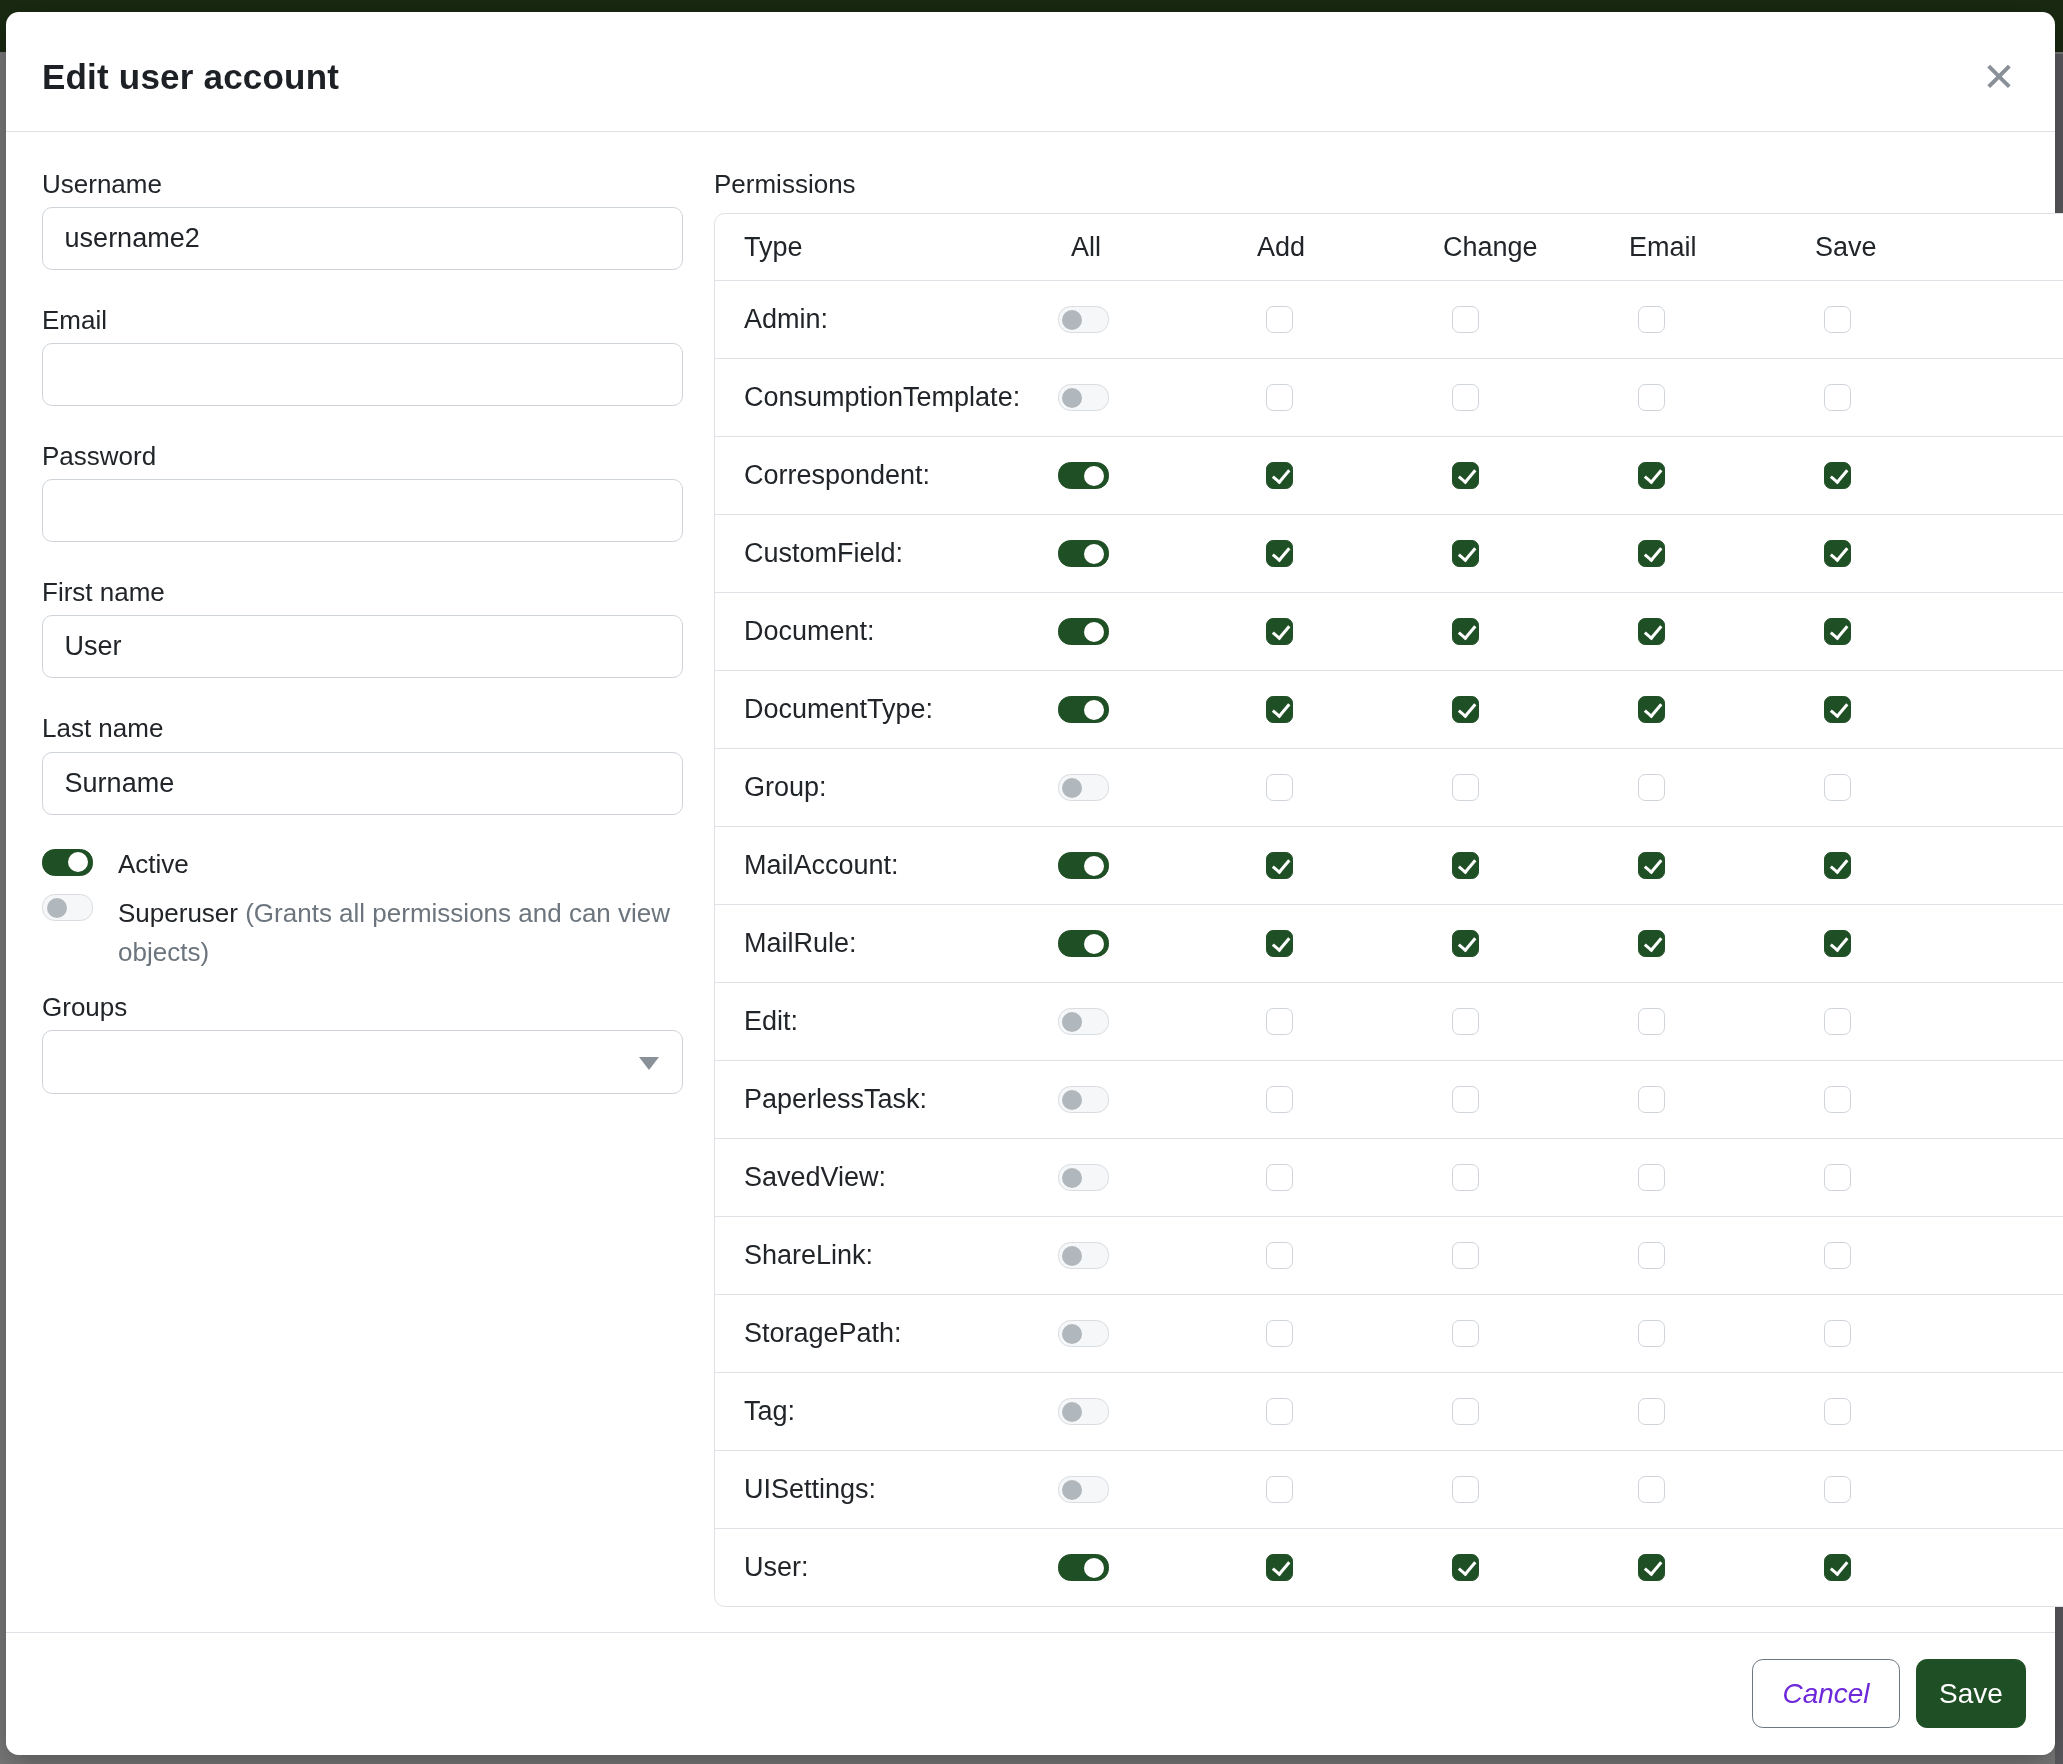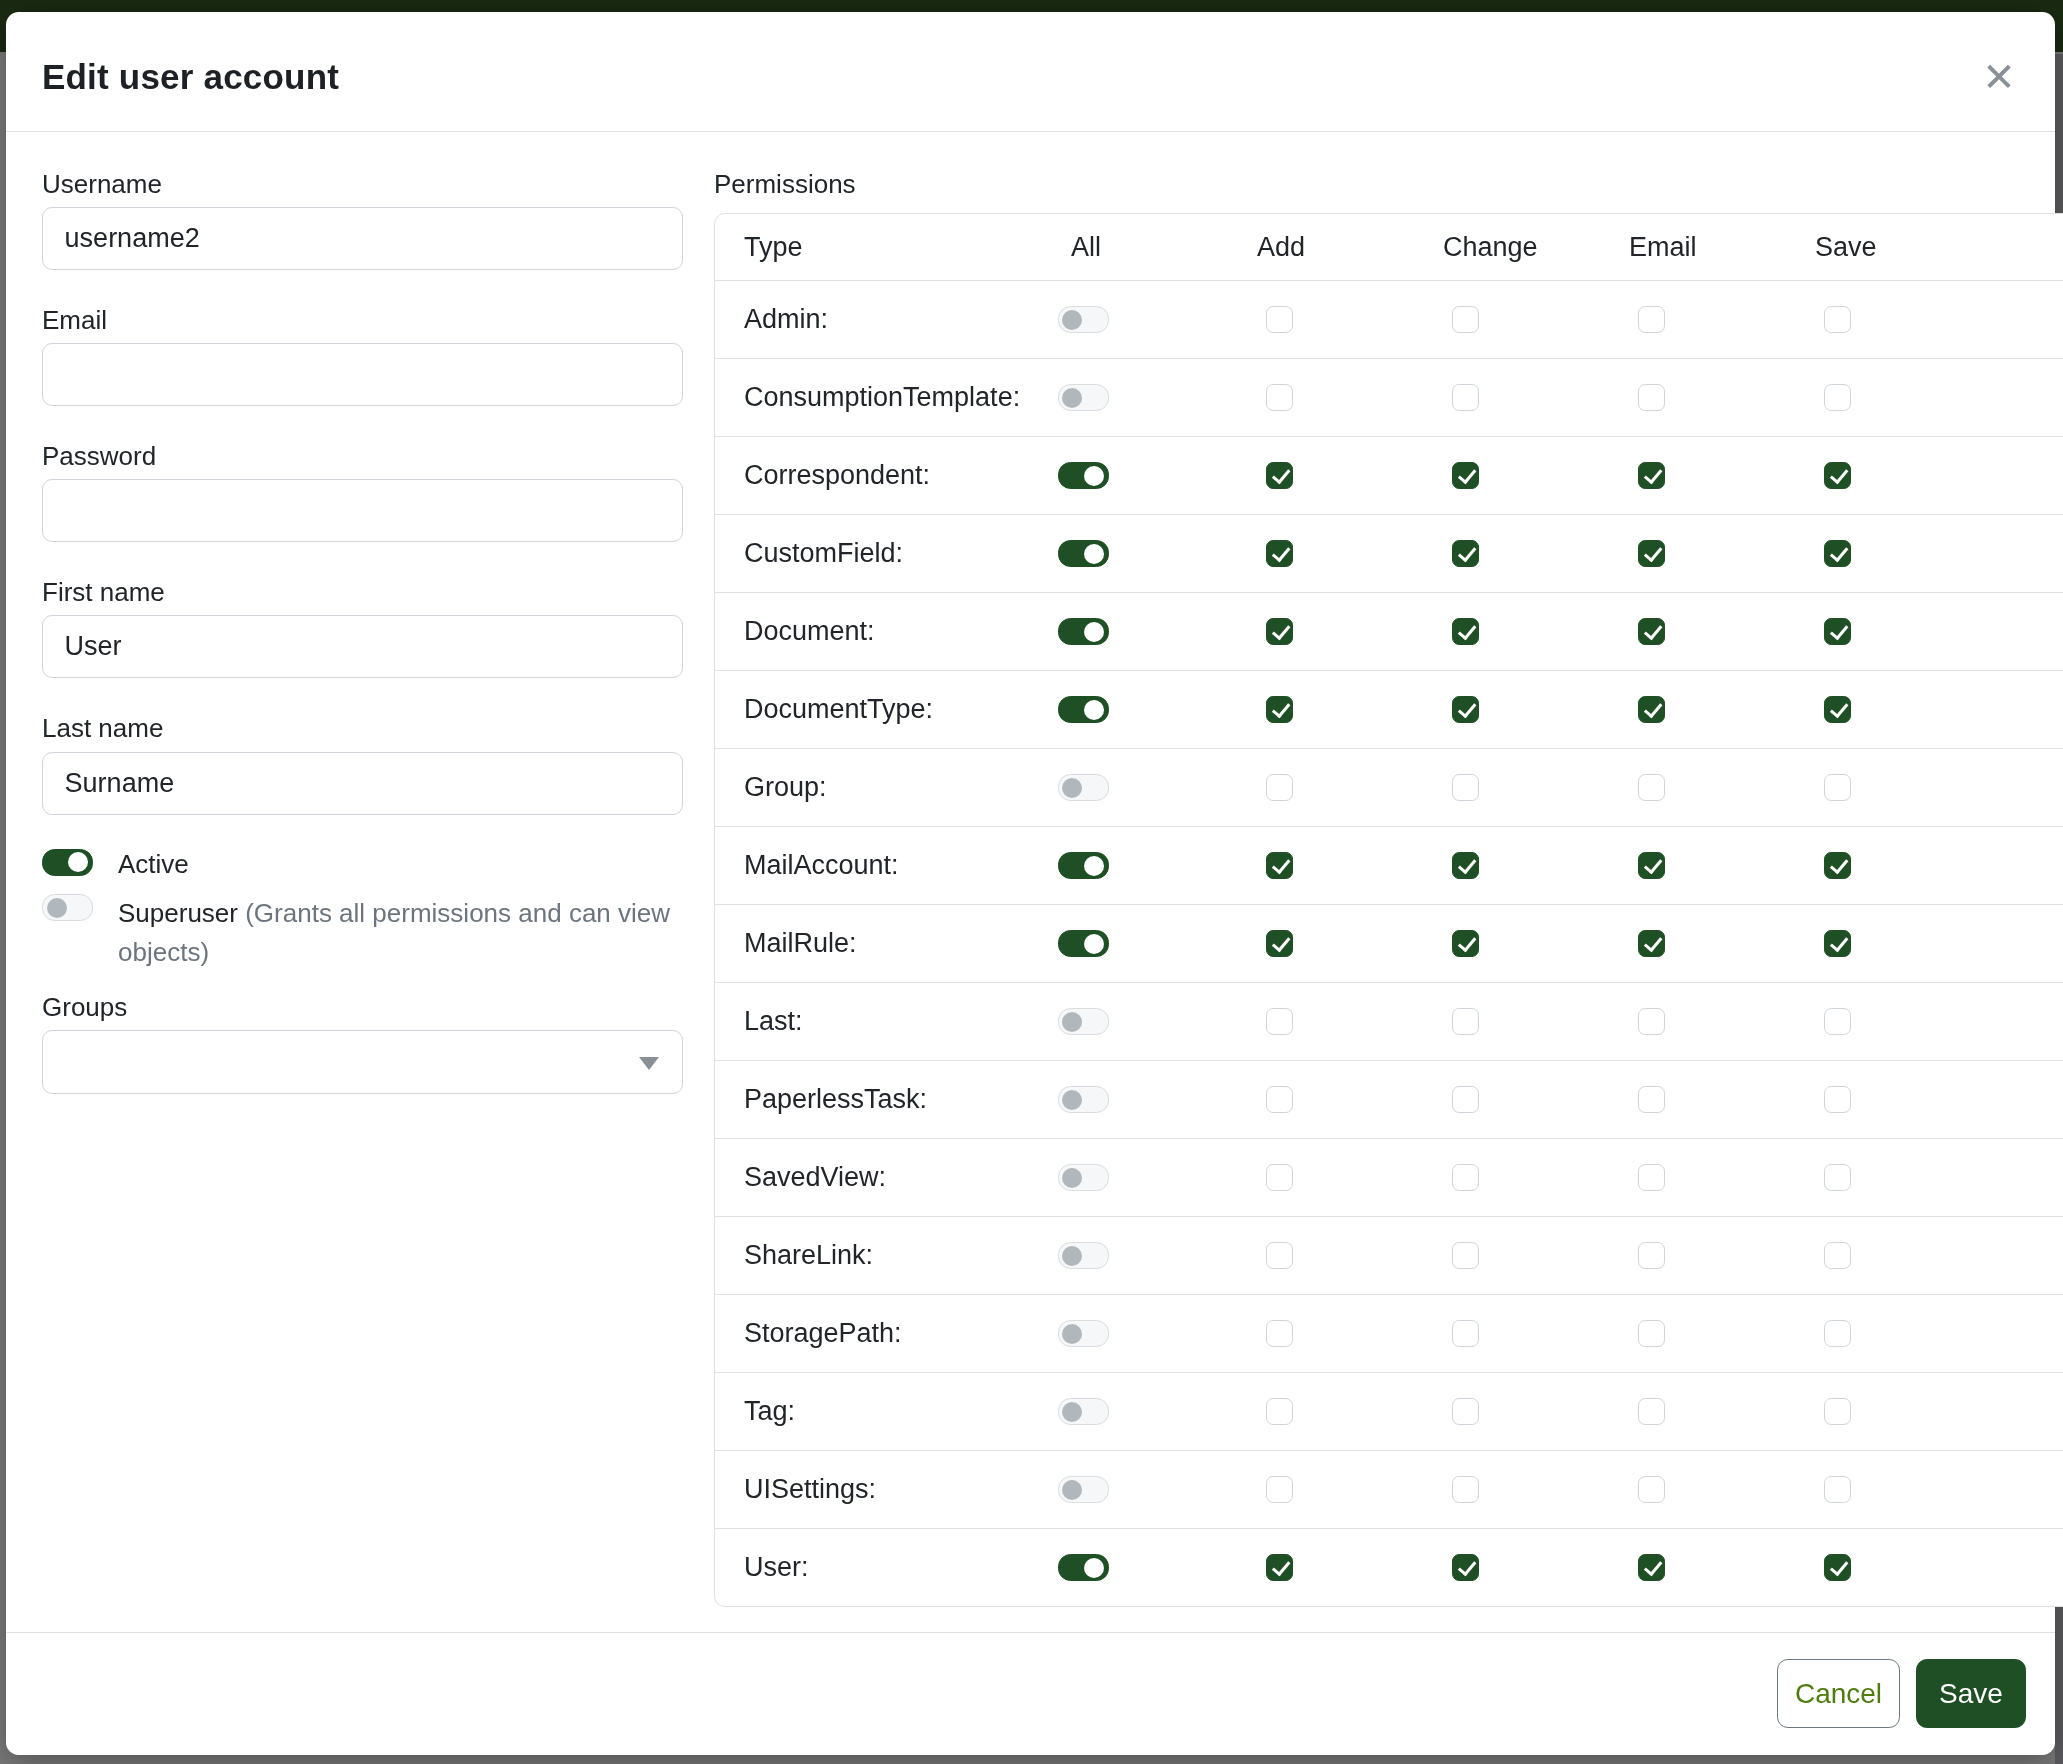--- a/index.html
+++ b/index.html
@@ -104,21 +104,21 @@
   .modal-footer {
     position:absolute; left:0; right:0; bottom:0; height:123px;
     border-top:1.8px solid #dee2e6;
     display:flex; align-items:center; justify-content:flex-end;
     padding-right:29px; gap:16px; box-sizing:border-box;
   }
   .btn {
     height:69px; border-radius:10.8px; font-size:28px; cursor:pointer;
     font-family:"Liberation Sans", sans-serif; box-sizing:border-box;
   }
-  .btn-cancel { width:123px; background:#fff; border:1.8px solid #6f777e; color:#4d7c0f; }
+  .btn-cancel { width:148px; background:#fff; border:1.8px solid #6f777e; color:#6d28d9;font-style:italic; }
   .btn-save { width:110px; background:#1f4f24; border:1.8px solid #1f4f24; color:#fff; }
 </style>
 </head>
 <body>
 
 <div class="nav-strip"></div>
 <div class="scroll-strip"></div>
 
 <div class="modal">
 
@@ -347,21 +347,21 @@
             </div>
     <div class="cb-cell">
               <div class="checkbox cb-delete checked"></div>
             </div>
     <div class="cb-cell">
               <div class="checkbox cb-view checked"></div>
             </div>
   </div>
 
   <div class="perm-row">
-    <div class="cell type-cell">Last:</div>
+    <div class="cell type-cell">Edit:</div>
     <div class="ctl-cell">
               <div class="switch"></div>
             </div>
     <div class="cb-cell">
               <div class="checkbox cb-add"></div>
             </div>
     <div class="cb-cell">
               <div class="checkbox cb-change"></div>
             </div>
     <div class="cb-cell">

